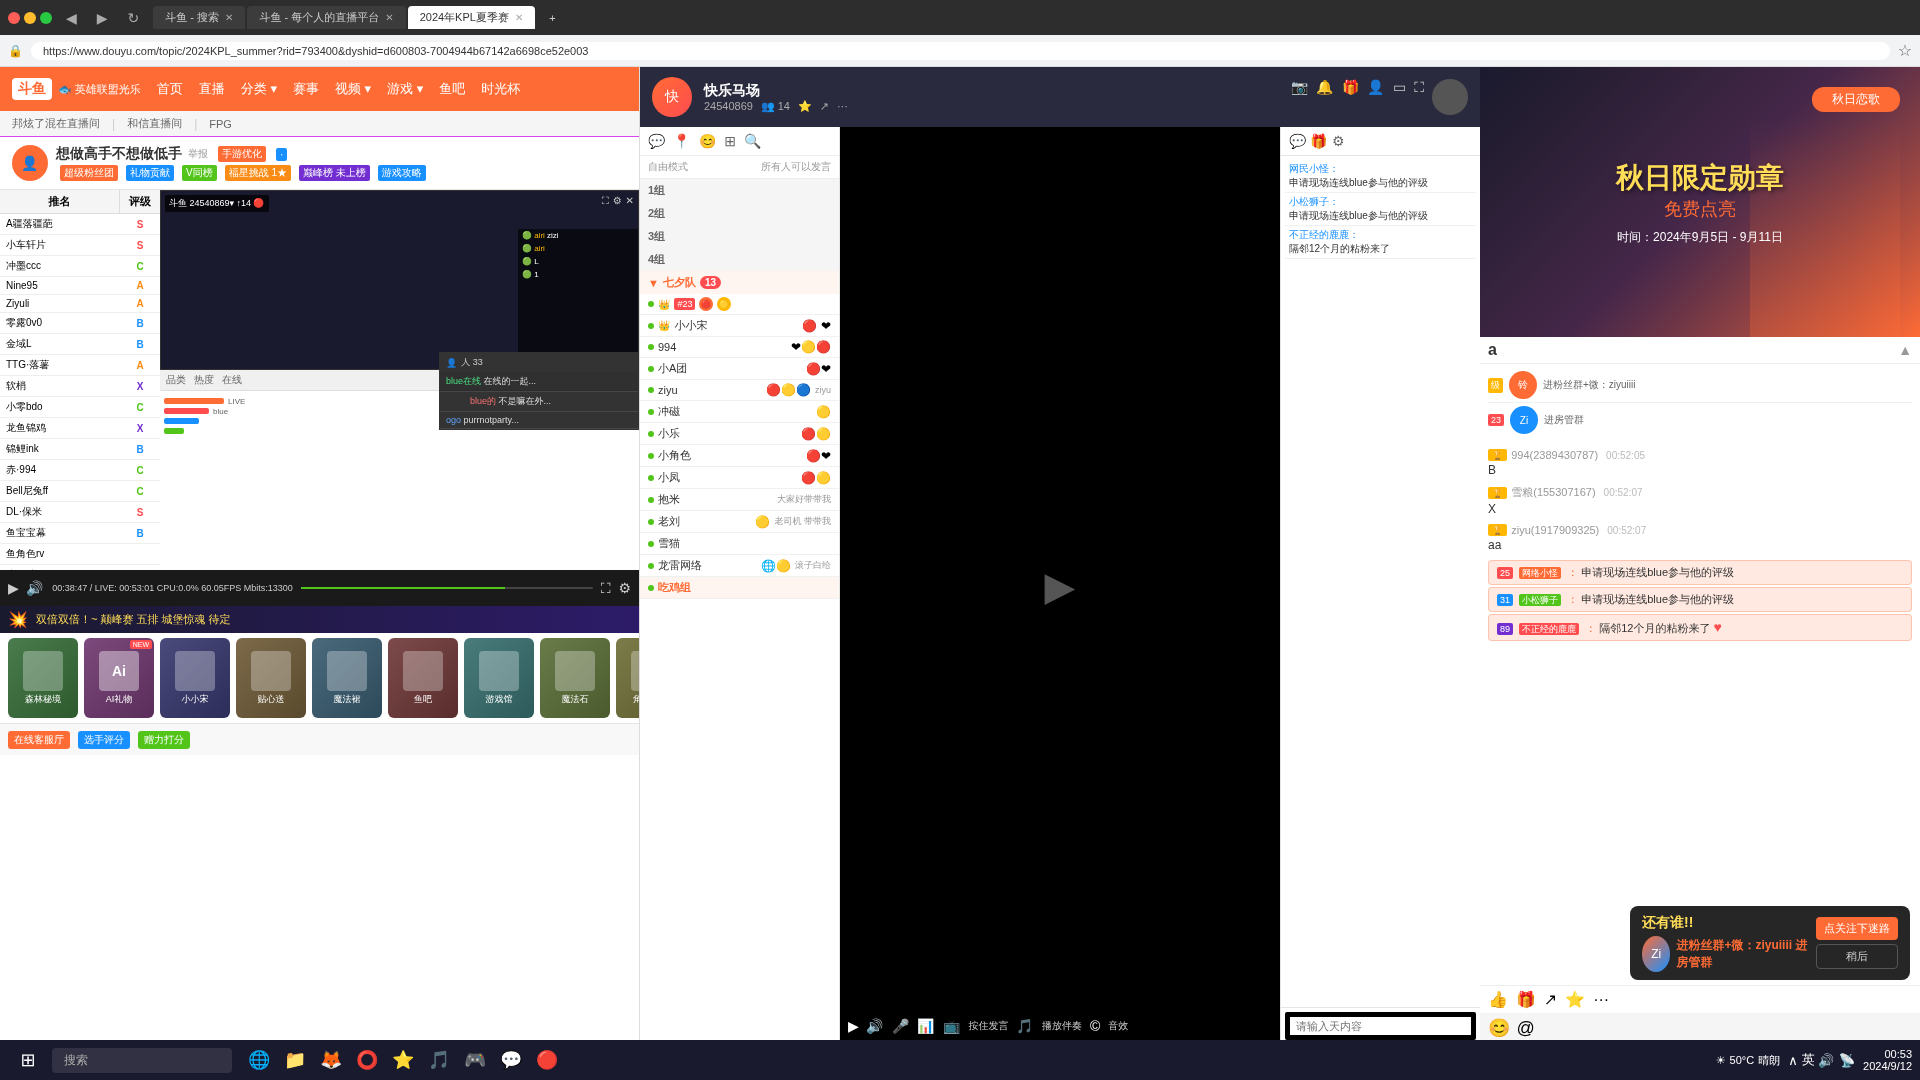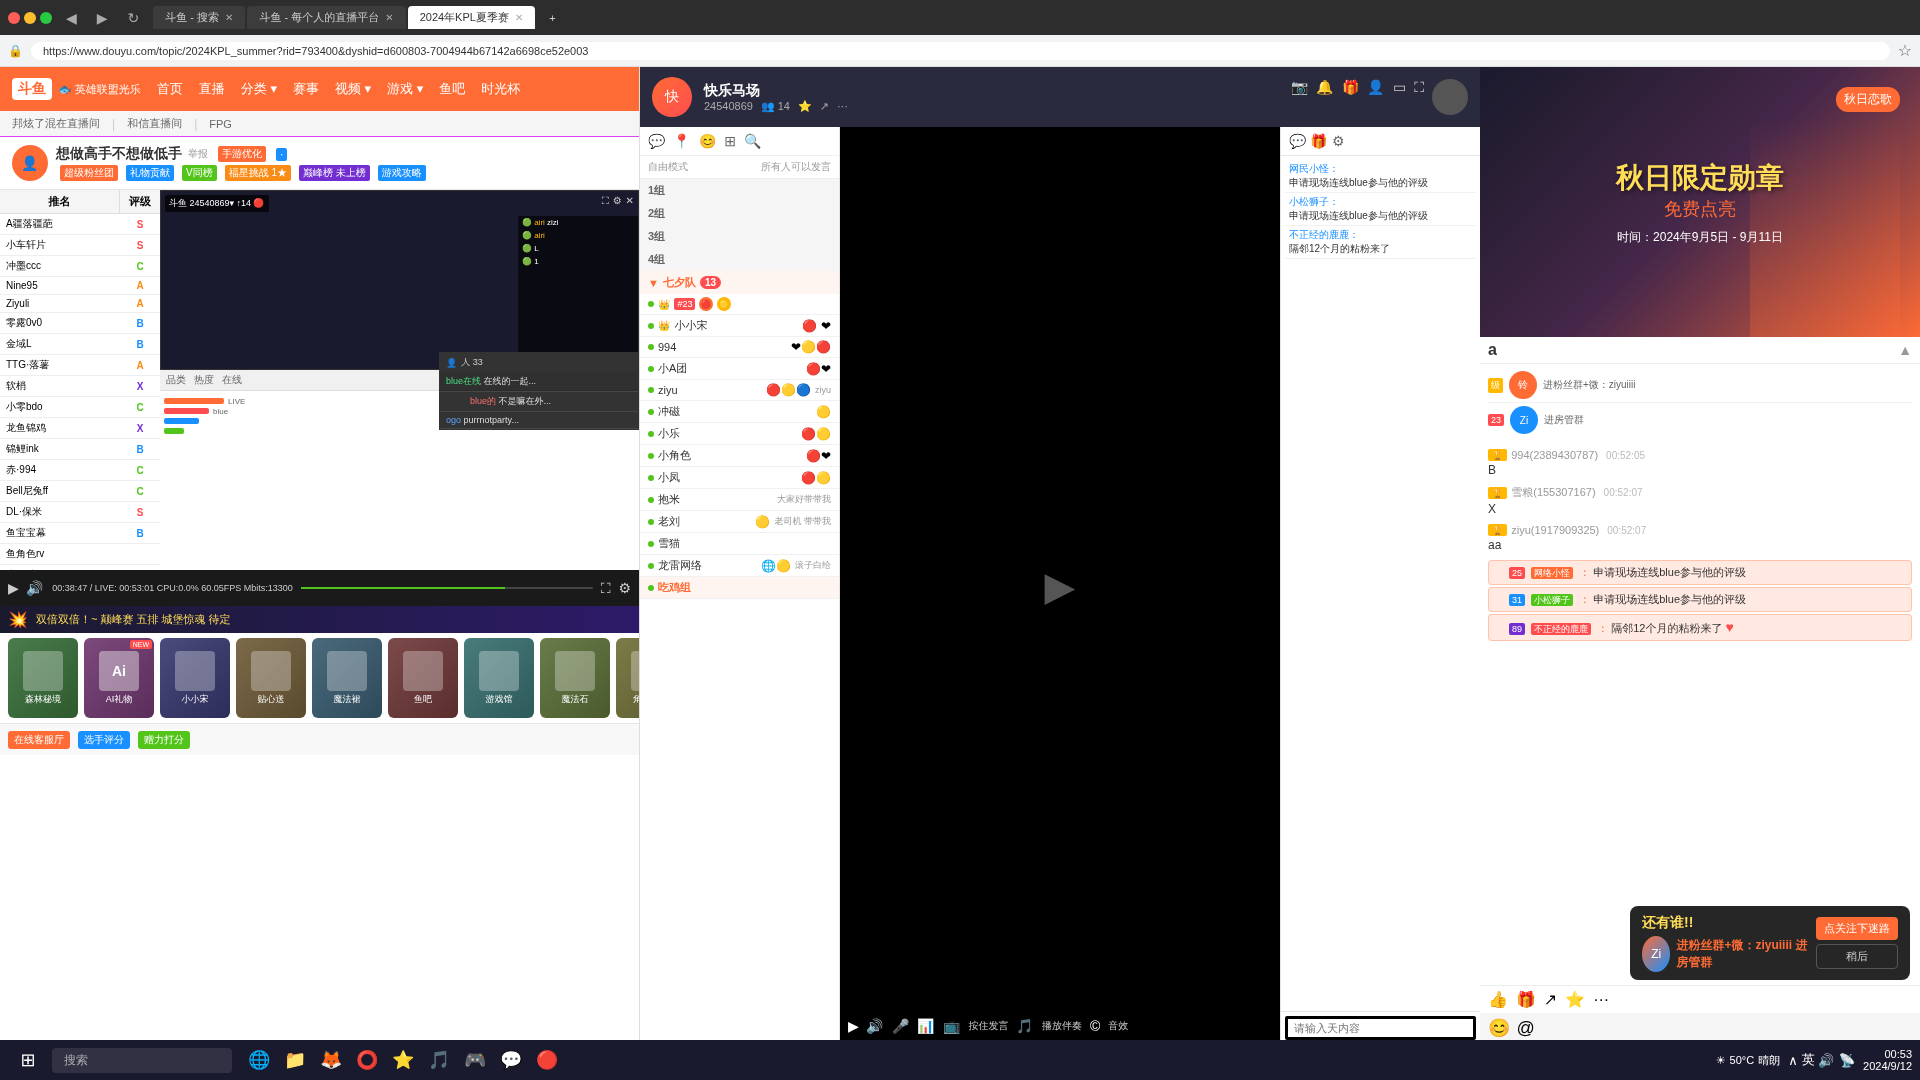--- a/index.html
+++ b/index.html
@@ -252,21 +252,21 @@
       position: relative;
       overflow: hidden;
       display: flex;
       align-items: center;
       justify-content: center;
       flex-direction: column;
     }
     .banner-title { color: #ffdd57; font-size: 28px; font-weight: bold; text-shadow: 2px 2px 4px rgba(0,0,0,0.5); }
     .banner-subtitle { color: #ff6b35; font-size: 18px; }
     .banner-time { color: #fff; font-size: 12px; margin-top: 8px; }
-    .banner-badge { position: absolute; top: 20px; right: 20px; background: #ff6b35; color: #fff; padding: 4px 8px; border-radius: 12px; font-size: 12px; }
+    .banner-badge { position: absolute; top: 20px; right: 20px; background: #ff6b35; color: #fff; padding: 4px 20px; border-radius: 12px; font-size: 12px; }
     .msg-item { margin-bottom: 8px; }
     .msg-username { font-size: 11px; color: #999; }
     .msg-time { font-size: 10px; color: #bbb; margin-left: 4px; }
     .msg-text { font-size: 12px; color: #333; margin-top: 2px; }
 
     
     .notification-popup {
       position: absolute;
       bottom: 100px;
       right: 10px;
@@ -278,21 +278,21 @@
       max-width: 280px;
       z-index: 100;
     }
     .notif-content { display: flex; align-items: center; gap: 8px; }
 
     
     .donate-row { 
       background: rgba(255,107,53,0.15);
       border: 1px solid rgba(255,107,53,0.3);
       border-radius: 4px;
-      padding: 4px 20px;
+      padding: 4px 8px;
       margin: 2px 0;
       font-size: 11px;
     }
     .donate-user { color: #ff6b35; }
     .donate-text { color: #333; }
 
     
     .kpl-content {
       flex: 1;
       display: flex;
@@ -337,21 +337,21 @@
       gap: 4px;
       align-items: center;
       border-bottom: 1px solid #e5e5e5;
     }
     .kpl-chat-icon { font-size: 14px; cursor: pointer; color: #666; }
     .kpl-chat-msgs { flex: 1; overflow-y: auto; padding: 4px; }
     .kpl-msg { font-size: 10px; color: #333; padding: 2px 4px; border-bottom: 1px solid #f0f0f0; }
     .kpl-msg .kpl-user { color: #1890ff; }
     .kpl-msg .kpl-content { color: #333; }
     .kpl-chat-input-row { padding: 4px; border-top: 1px solid #e5e5e5; }
-    .kpl-input { width: 100%; border: 3px solid #000000; border-radius: 2px; padding: 3px 6px; font-size: 11px; }
+    .kpl-input { width: 100%; border: 5px solid #000000; border-radius: 2px; padding: 3px 6px; font-size: 11px; }
 
     
     .taskbar {
       position: fixed;
       bottom: 0;
       left: 0;
       right: 0;
       height: 40px;
       background: #1a1a2e;
       display: flex;
@@ -607,21 +607,21 @@
       <div style="position:absolute;left:160px;top:0;right:0;bottom:0;background:#111;">
 
         <div style="position:relative;height:180px;background:#1a1a2e;border:1px solid #333;">
           <div style="position:absolute;top:4px;left:4px;background:rgba(0,0,0,0.7);color:#fff;font-size:9px;padding:2px 4px;border-radius:2px;">斗鱼 24540869▾ ↑14 🔴</div>
           <div style="position:absolute;top:4px;right:4px;display:flex;gap:4px;">
             <span style="color:#ccc;font-size:10px;cursor:pointer;">⛶</span>
             <span style="color:#ccc;font-size:10px;cursor:pointer;">⚙</span>
             <span style="color:#ccc;font-size:10px;cursor:pointer;">✕</span>
           </div>
 
-          <div style="position:absolute;bottom:13px;right:0;width:120px;height:140px;background:rgba(0,0,0,0.6);overflow:hidden;">
+          <div style="position:absolute;bottom:0;right:0;width:120px;height:140px;background:rgba(0,0,0,0.6);overflow:hidden;">
             <div style="color:#fff;font-size:8px;padding:2px 4px;">🟢 <span style="color:#ffb700;">airi</span> zizi</div>
             <div style="color:#fff;font-size:8px;padding:2px 4px;">🟢 <span style="color:#ffb700;">airi</span></div>
             <div style="color:#fff;font-size:8px;padding:2px 4px;">🟢 L</div>
             <div style="color:#fff;font-size:8px;padding:2px 4px;">🟢 1</div>
           </div>
         </div>
 
         <div style="background:#fff;position:absolute;left:0;top:180px;right:0;bottom:0;overflow:hidden;">
           <div style="background:#f0f0f0;padding:3px 6px;font-size:10px;color:#666;border-bottom:1px solid #ddd;display:flex;gap:8px;">
             <span>品类</span>

